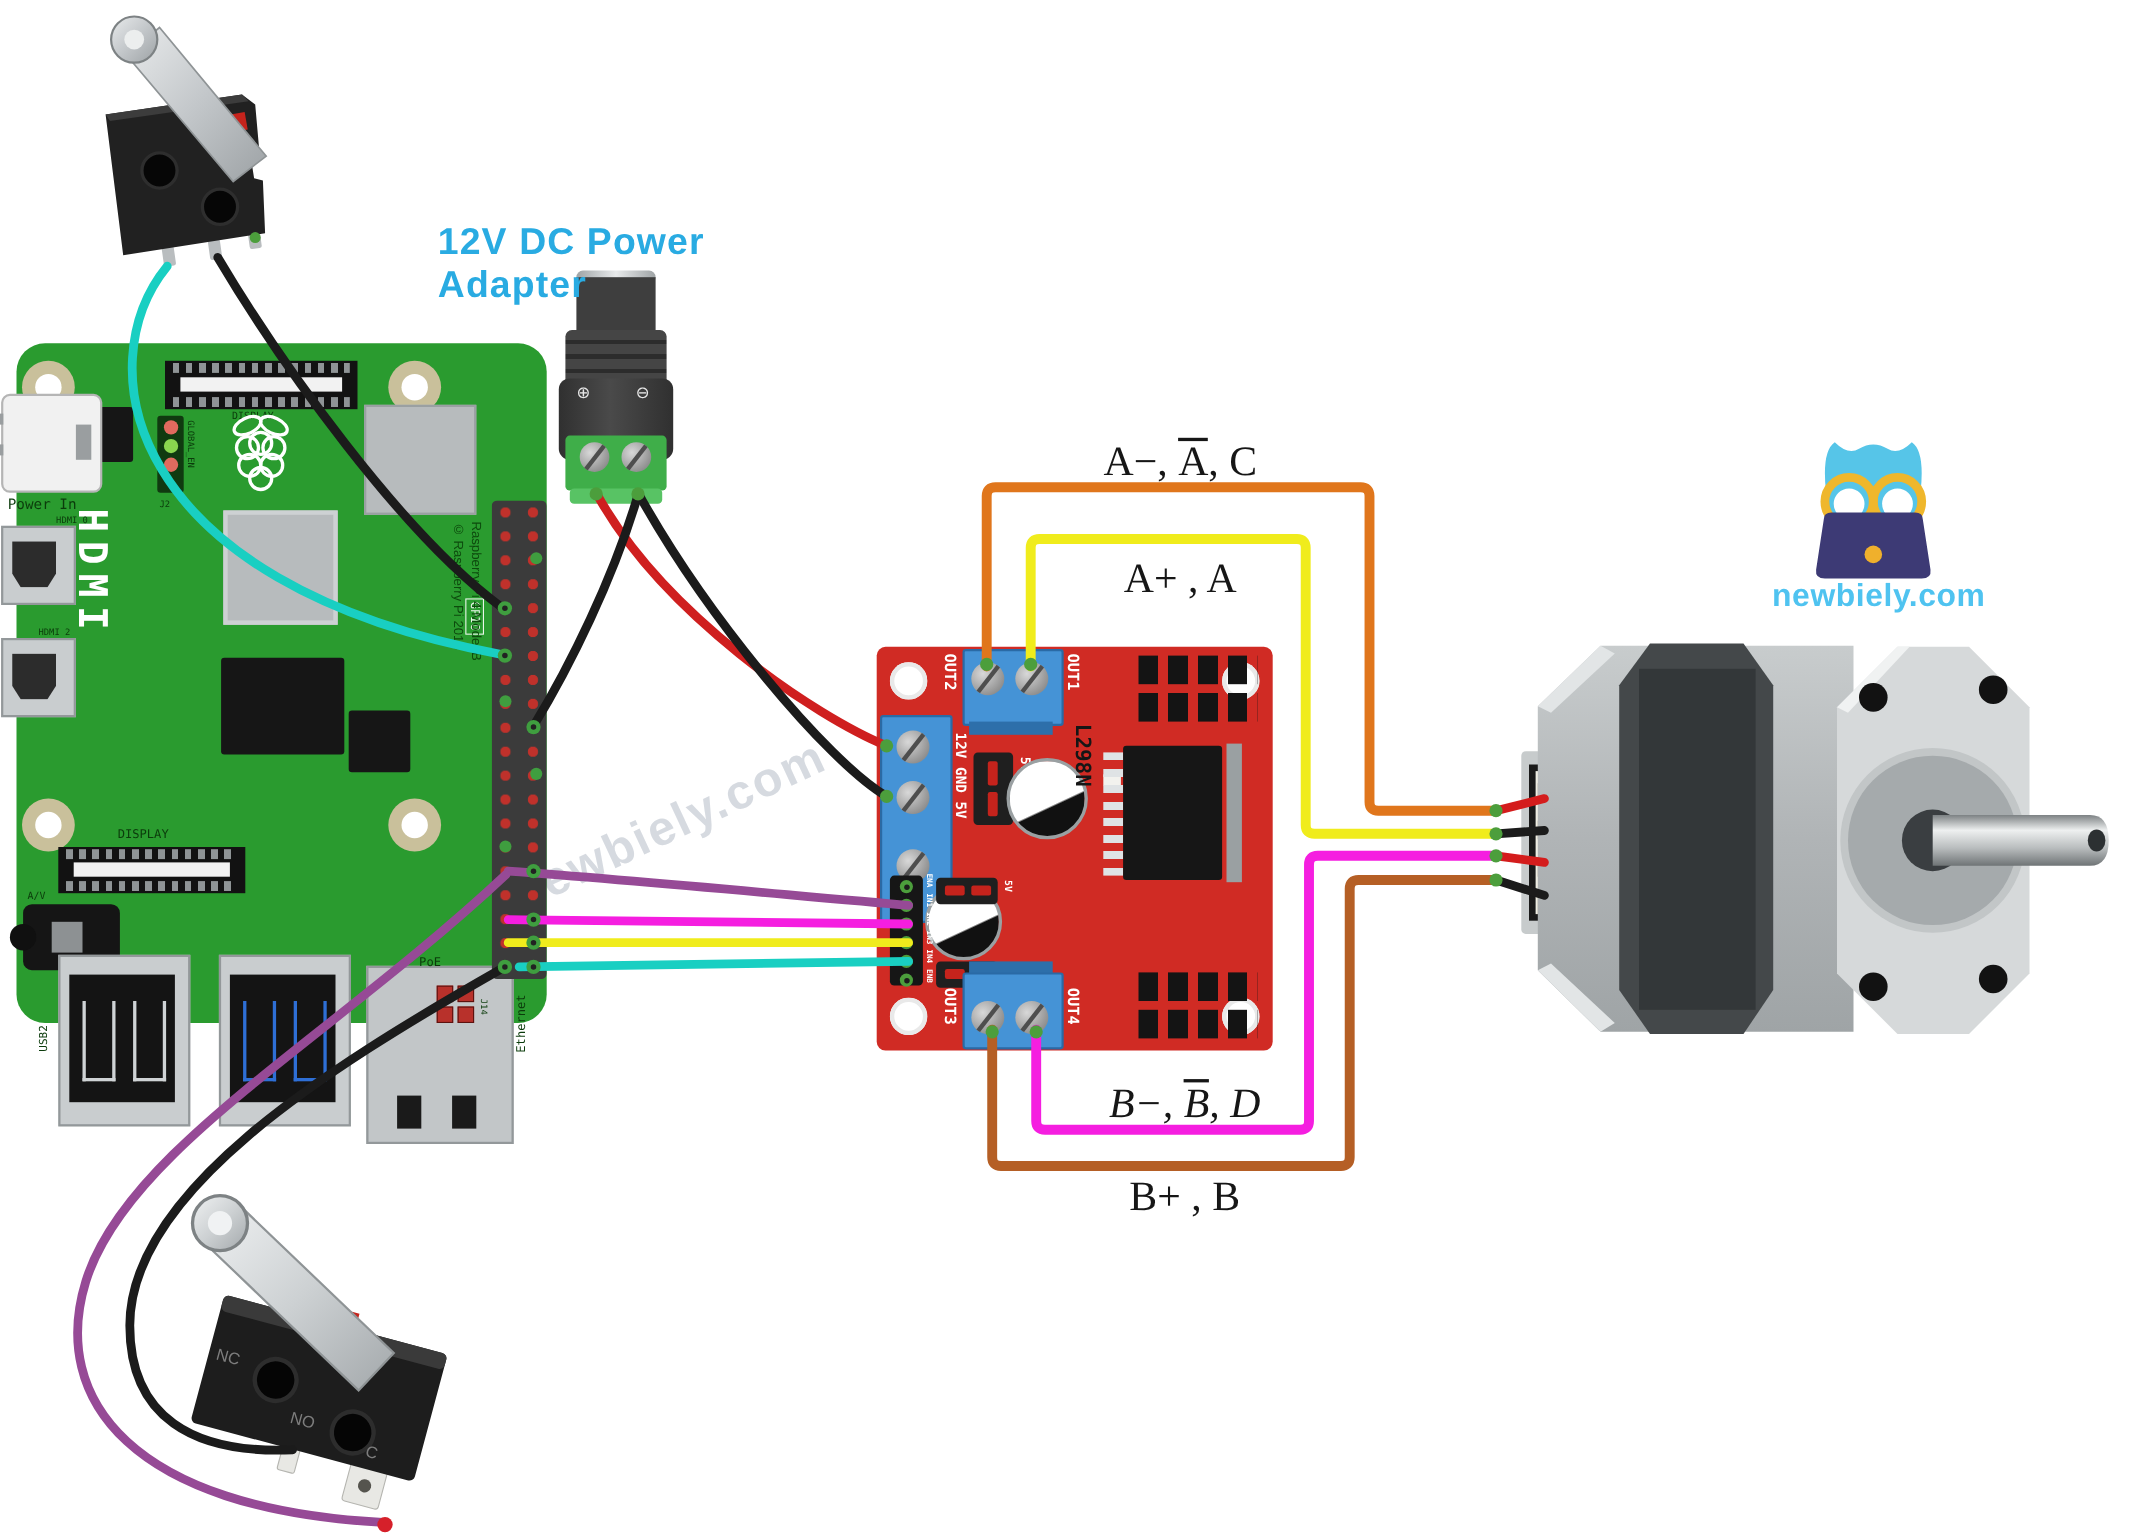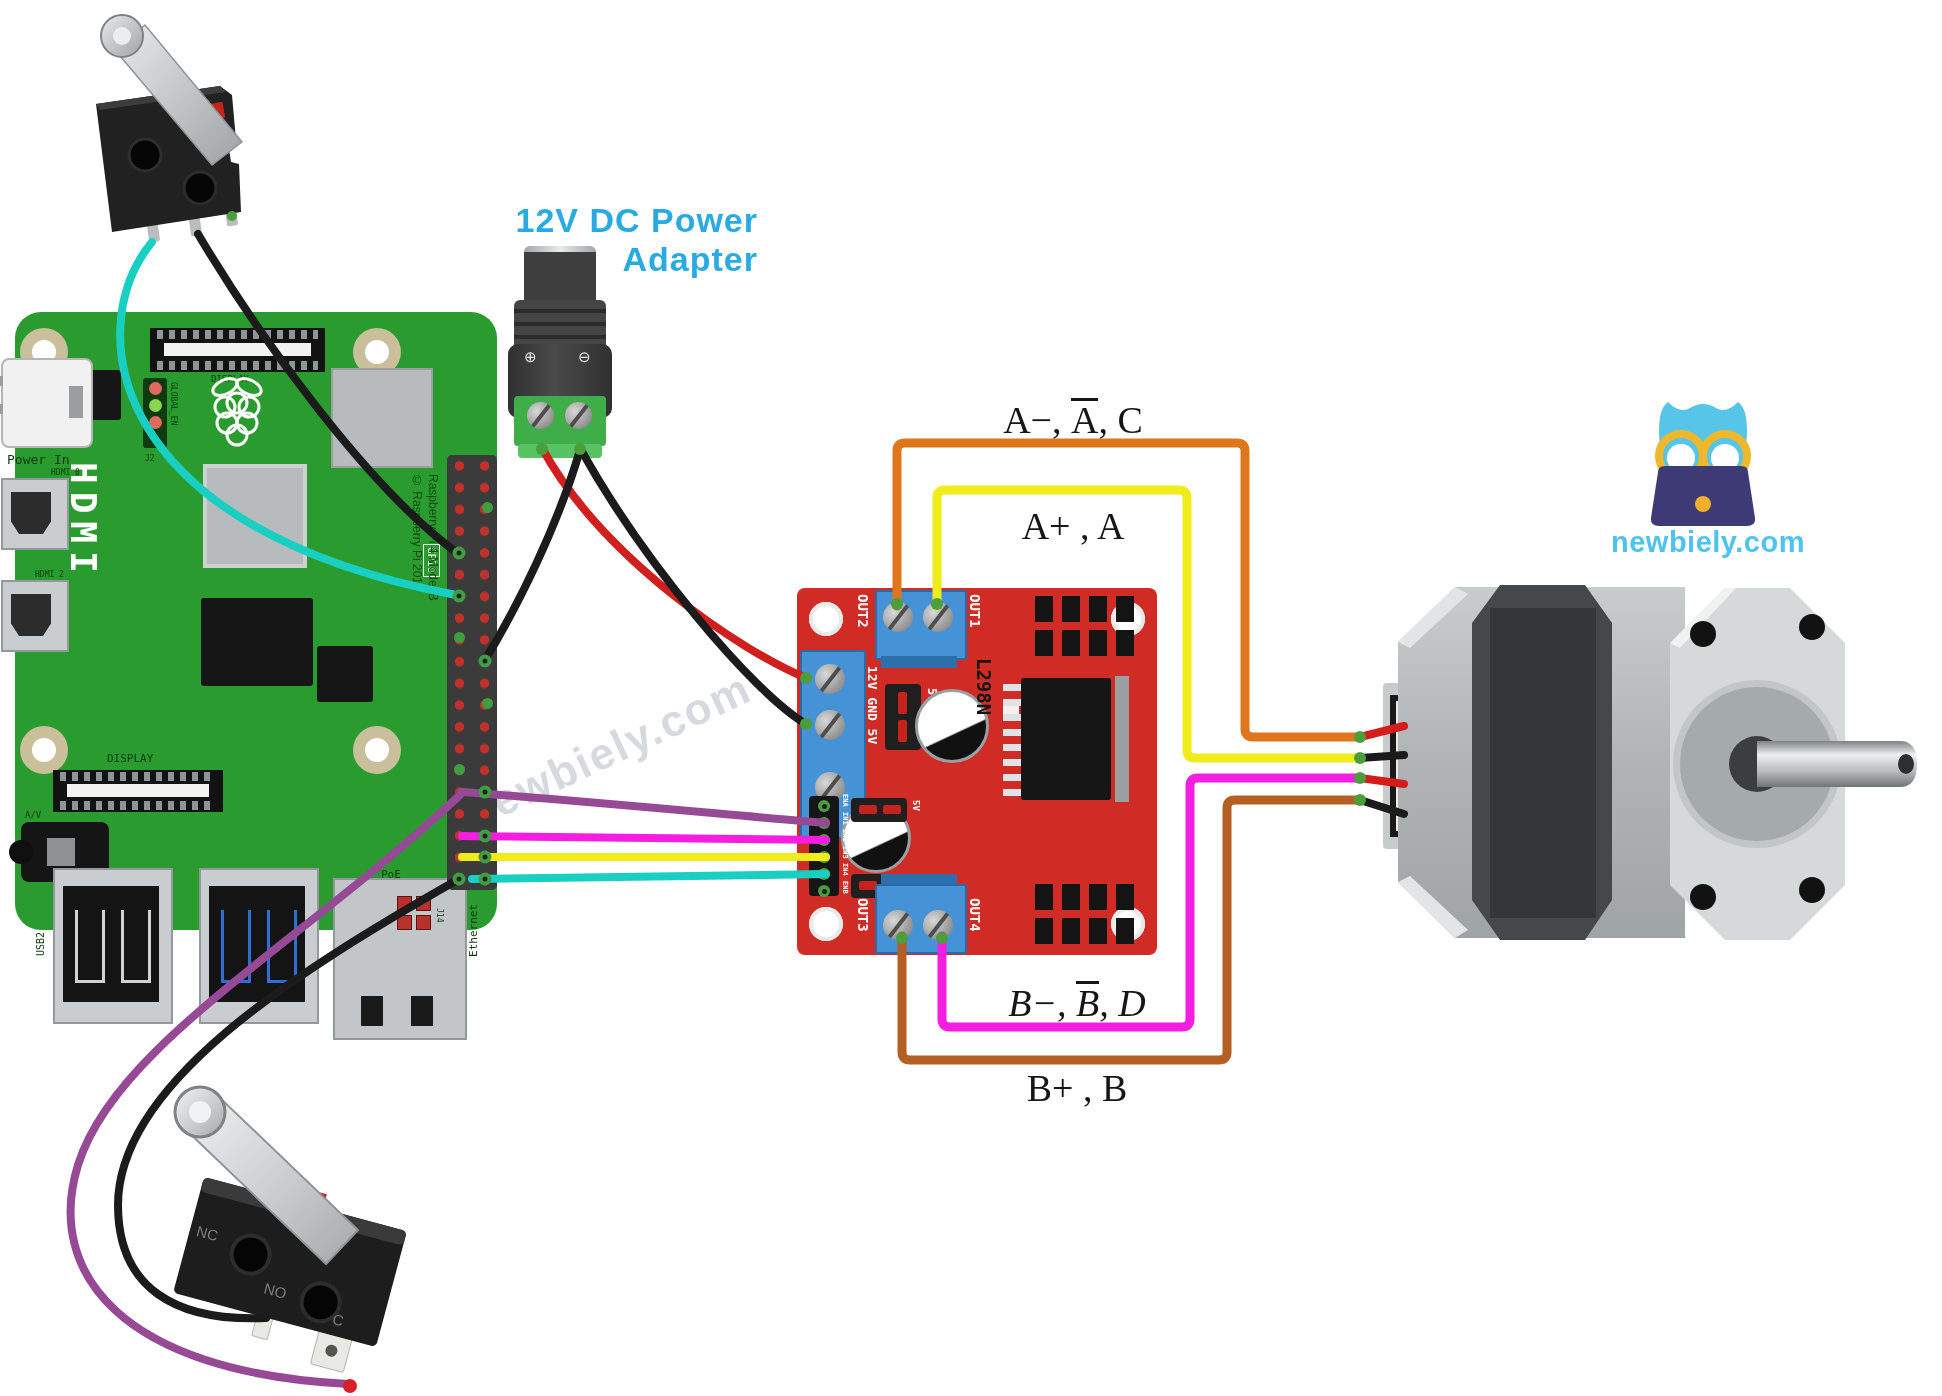--- a/index.html
+++ b/index.html
@@ -5,21 +5,21 @@
   html,body{margin:0;padding:0;background:#fff;}
   #stage{position:relative;width:1942px;height:1396px;background:#ffffff;overflow:hidden;
          font-family:"Liberation Sans",sans-serif;}
   .abs{position:absolute;}
   .v{writing-mode:vertical-rl;}
   .vf{writing-mode:vertical-rl;transform:rotate(180deg);}
   
   .wlabel{position:absolute;width:210px;text-align:center;
           font-family:"Liberation Serif",serif;font-size:38px;color:#161616;}
   .ov{display:inline-block;border-top:3px solid #161616;line-height:1.0;}
-  .adapter-label{position:absolute;left:398px;top:201px;width:360px;text-align:right;
+  .adapter-label{position:absolute;left:398px;top:201px;width:360px;text-align:left;
                  font-weight:bold;font-size:34px;color:#29abe2;letter-spacing:1px;}
   .watermark{position:absolute;left:438px;top:726px;width:340px;text-align:center;
              transform:rotate(-25deg);font-size:44px;font-weight:bold;color:#aeb6c2;opacity:.5;letter-spacing:2px;}
   
   .pi{position:absolute;left:15px;top:312px;width:482px;height:618px;background:#2a9b2f;border-radius:26px;}
   .pi-hole{position:absolute;width:48px;height:48px;border-radius:50%;background:#c9c09b;}
   .pi-hole::after{content:"";position:absolute;left:12px;top:12px;width:24px;height:24px;border-radius:50%;background:#fff;}
   .silk{color:#0b3b0b;font-family:"DejaVu Sans Mono",monospace;}
   .combbar{position:absolute;background:#121212;}
   .combbar .stripe{position:absolute;left:8%;top:34%;width:84%;height:30%;background:#f2f2f2;}

